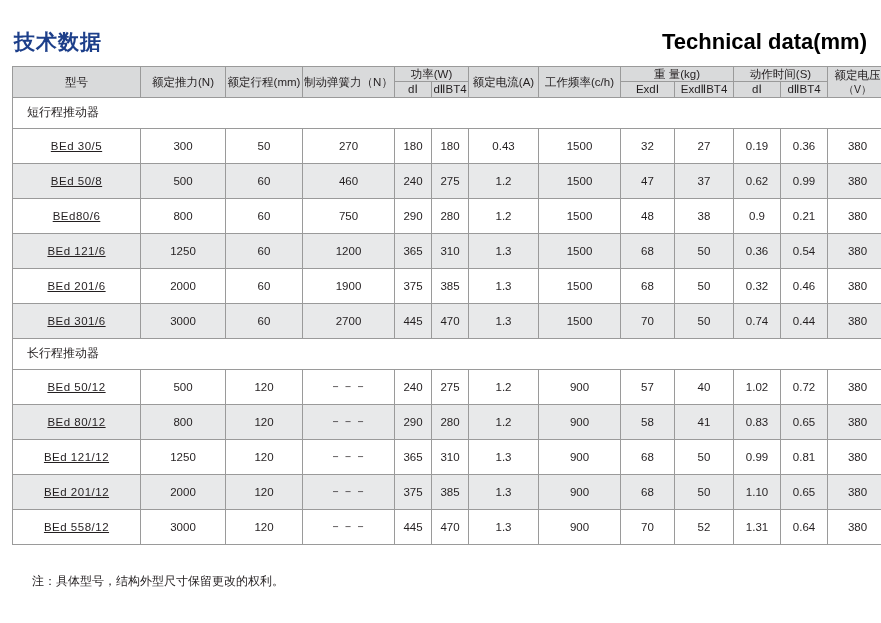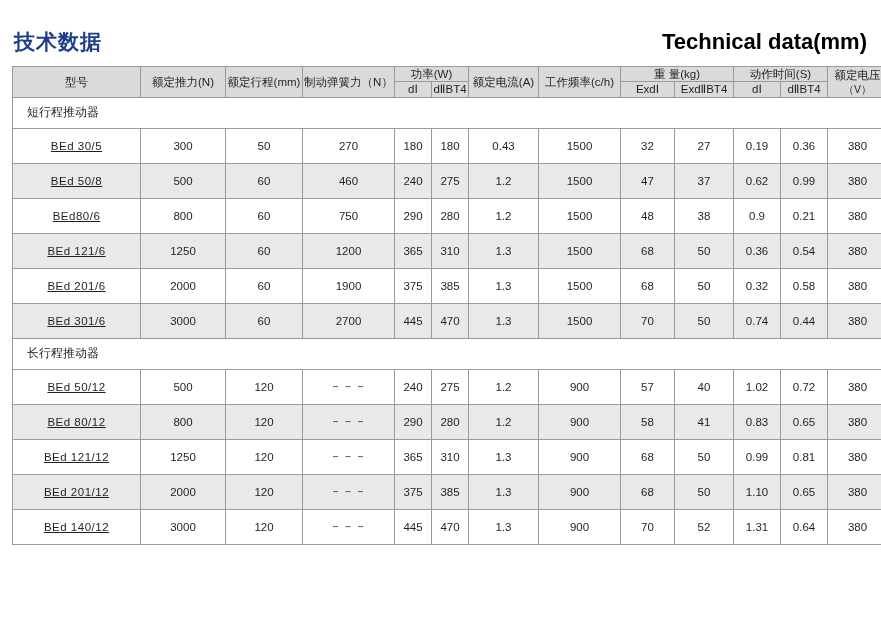--- a/index.html
+++ b/index.html
@@ -217,21 +217,21 @@
           <td>2000</td>
           <td>60</td>
           <td>1900</td>
           <td>375</td>
           <td>385</td>
           <td>1.3</td>
           <td>1500</td>
           <td>68</td>
           <td>50</td>
           <td>0.32</td>
-          <td>0.58</td>
+          <td>0.46</td>
           <td>380</td>
         </tr>
         <tr class="shaded">
           <td class="model-cell">BEd 301/6</td>
           <td>3000</td>
           <td>60</td>
           <td>2700</td>
           <td>445</td>
           <td>470</td>
           <td>1.3</td>
@@ -299,30 +299,31 @@
           <td>385</td>
           <td>1.3</td>
           <td>900</td>
           <td>68</td>
           <td>50</td>
           <td>1.10</td>
           <td>0.65</td>
           <td>380</td>
         </tr>
         <tr class="plain">
-          <td class="model-cell">BEd 140/12</td>
+          <td class="model-cell">BEd 558/12</td>
           <td>3000</td>
           <td>120</td>
           <td class="dash">－－－</td>
           <td>445</td>
           <td>470</td>
           <td>1.3</td>
           <td>900</td>
           <td>70</td>
           <td>52</td>
           <td>1.31</td>
           <td>0.64</td>
           <td>380</td>
         </tr>
       </tbody>
   </table>
 
+  <div class="note">注：具体型号，结构外型尺寸保留更改的权利。</div>
 </div>
 
 </body></html>

